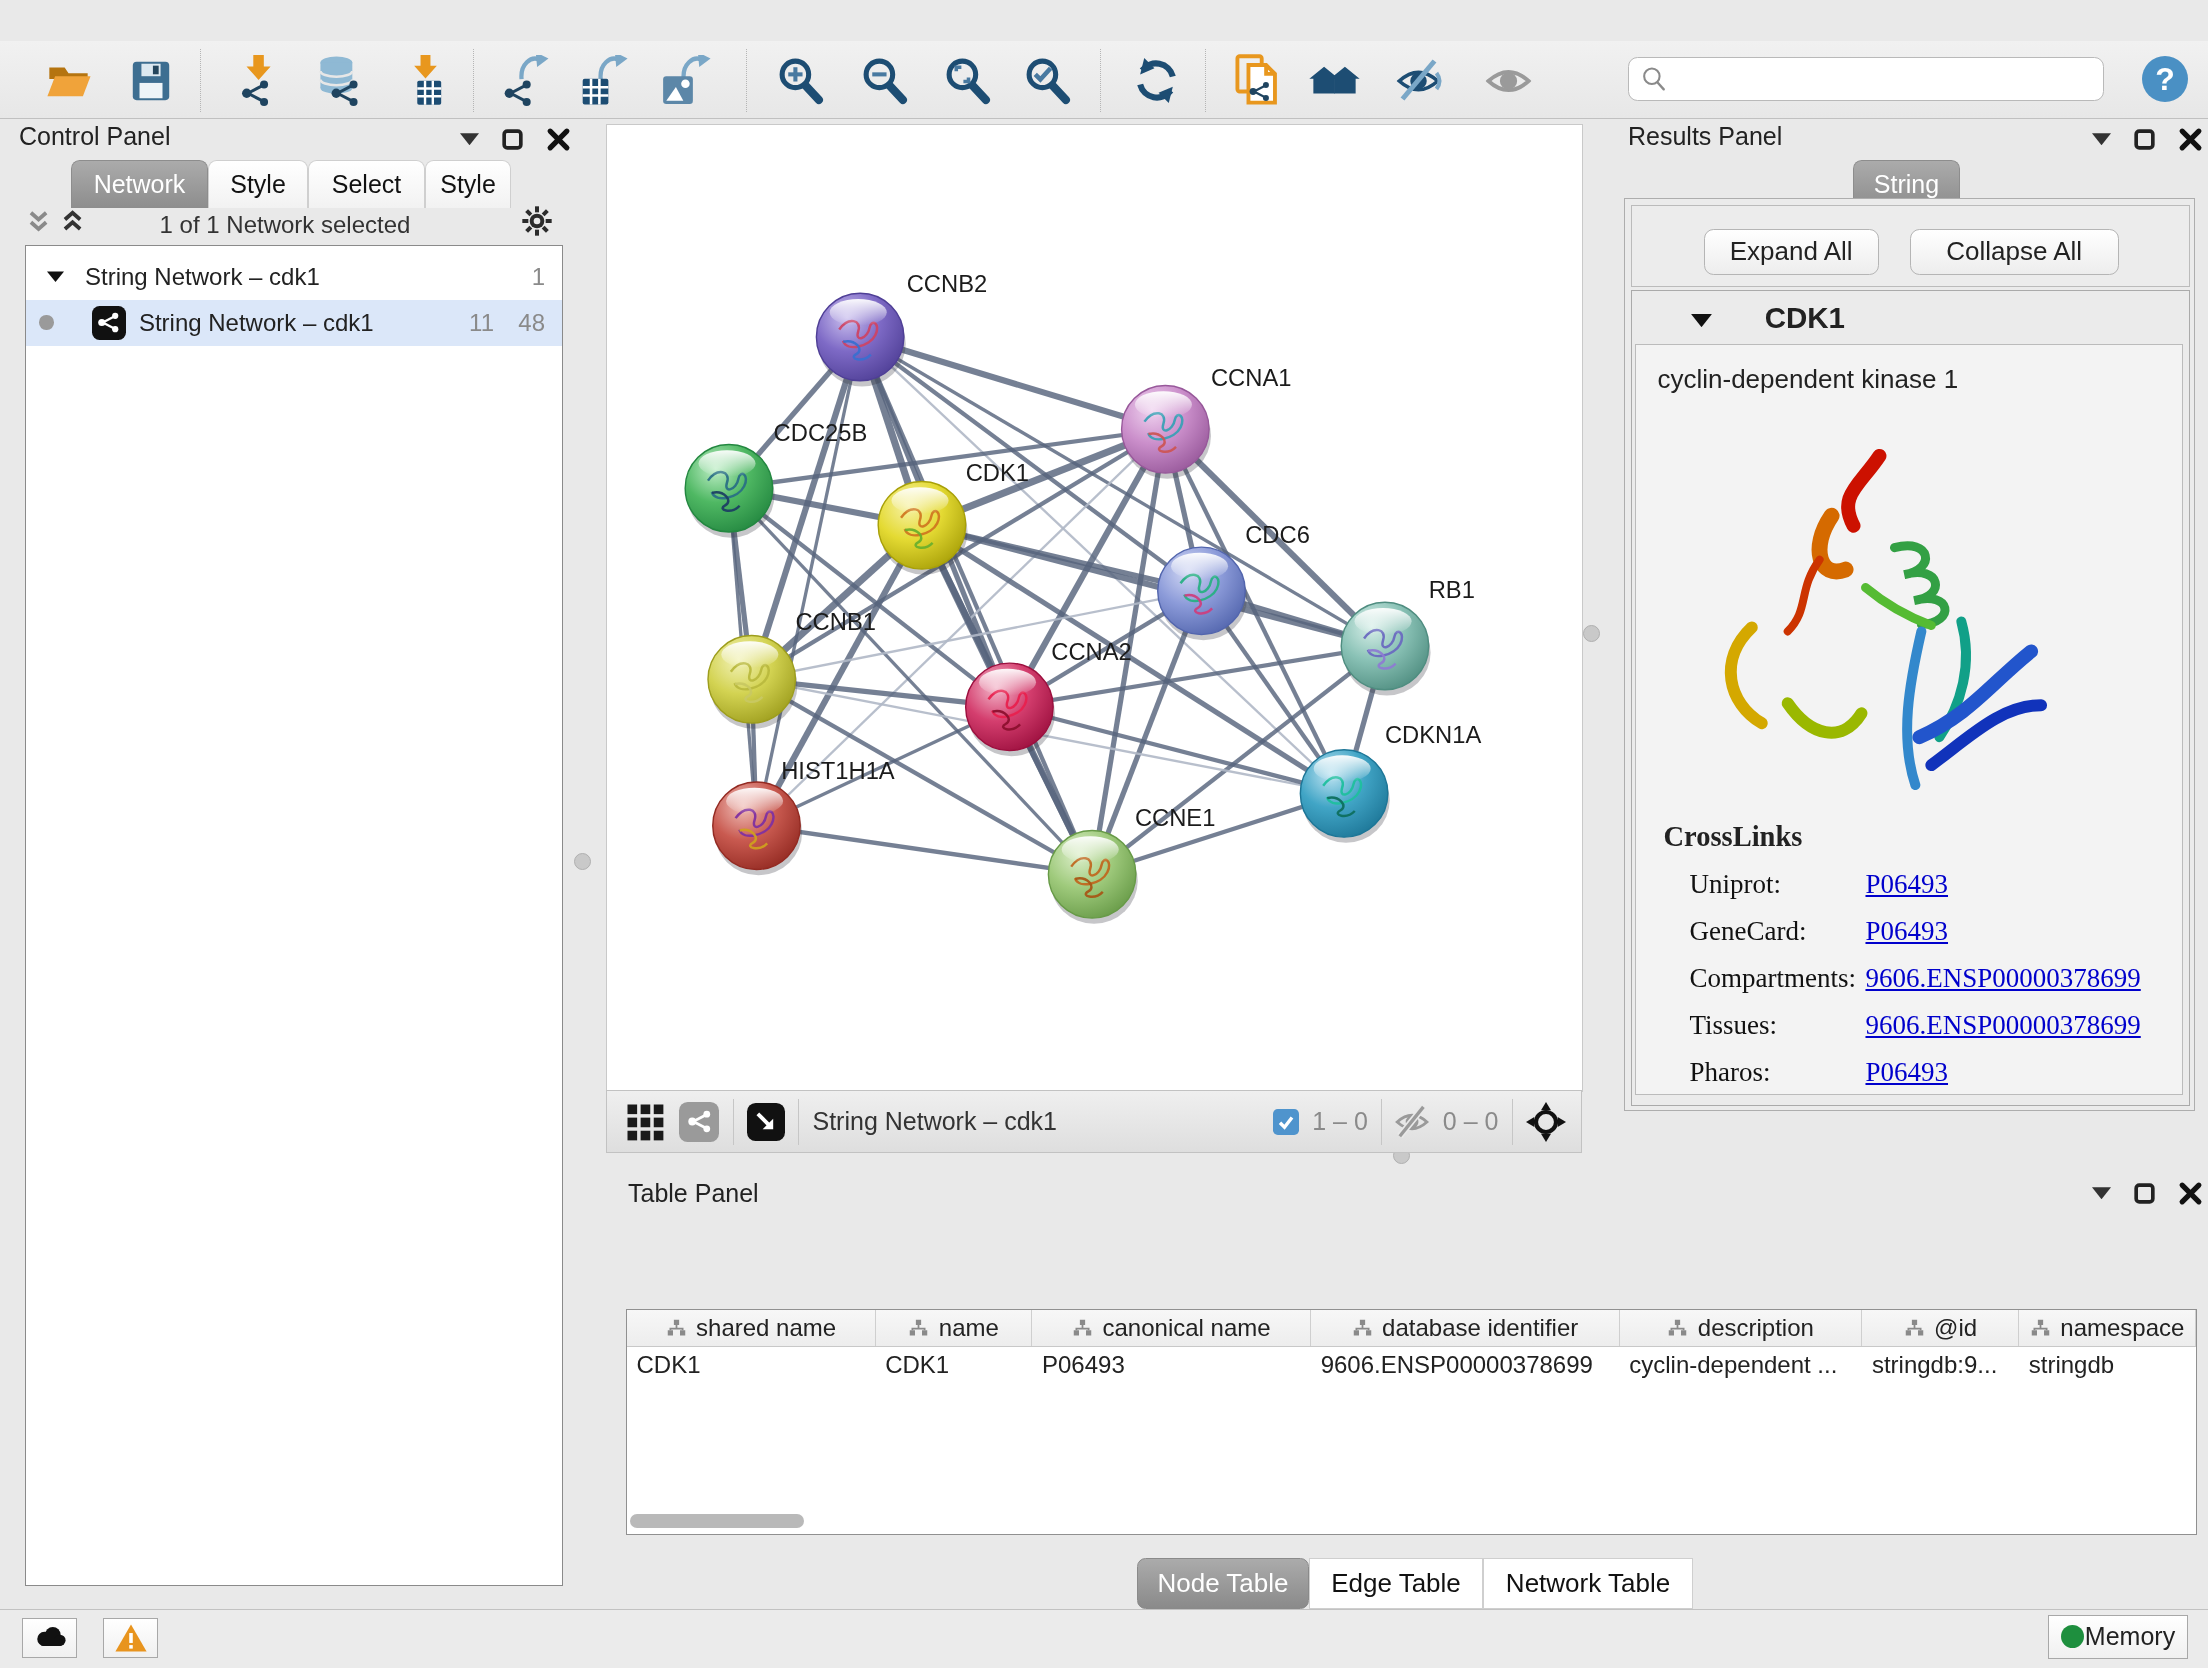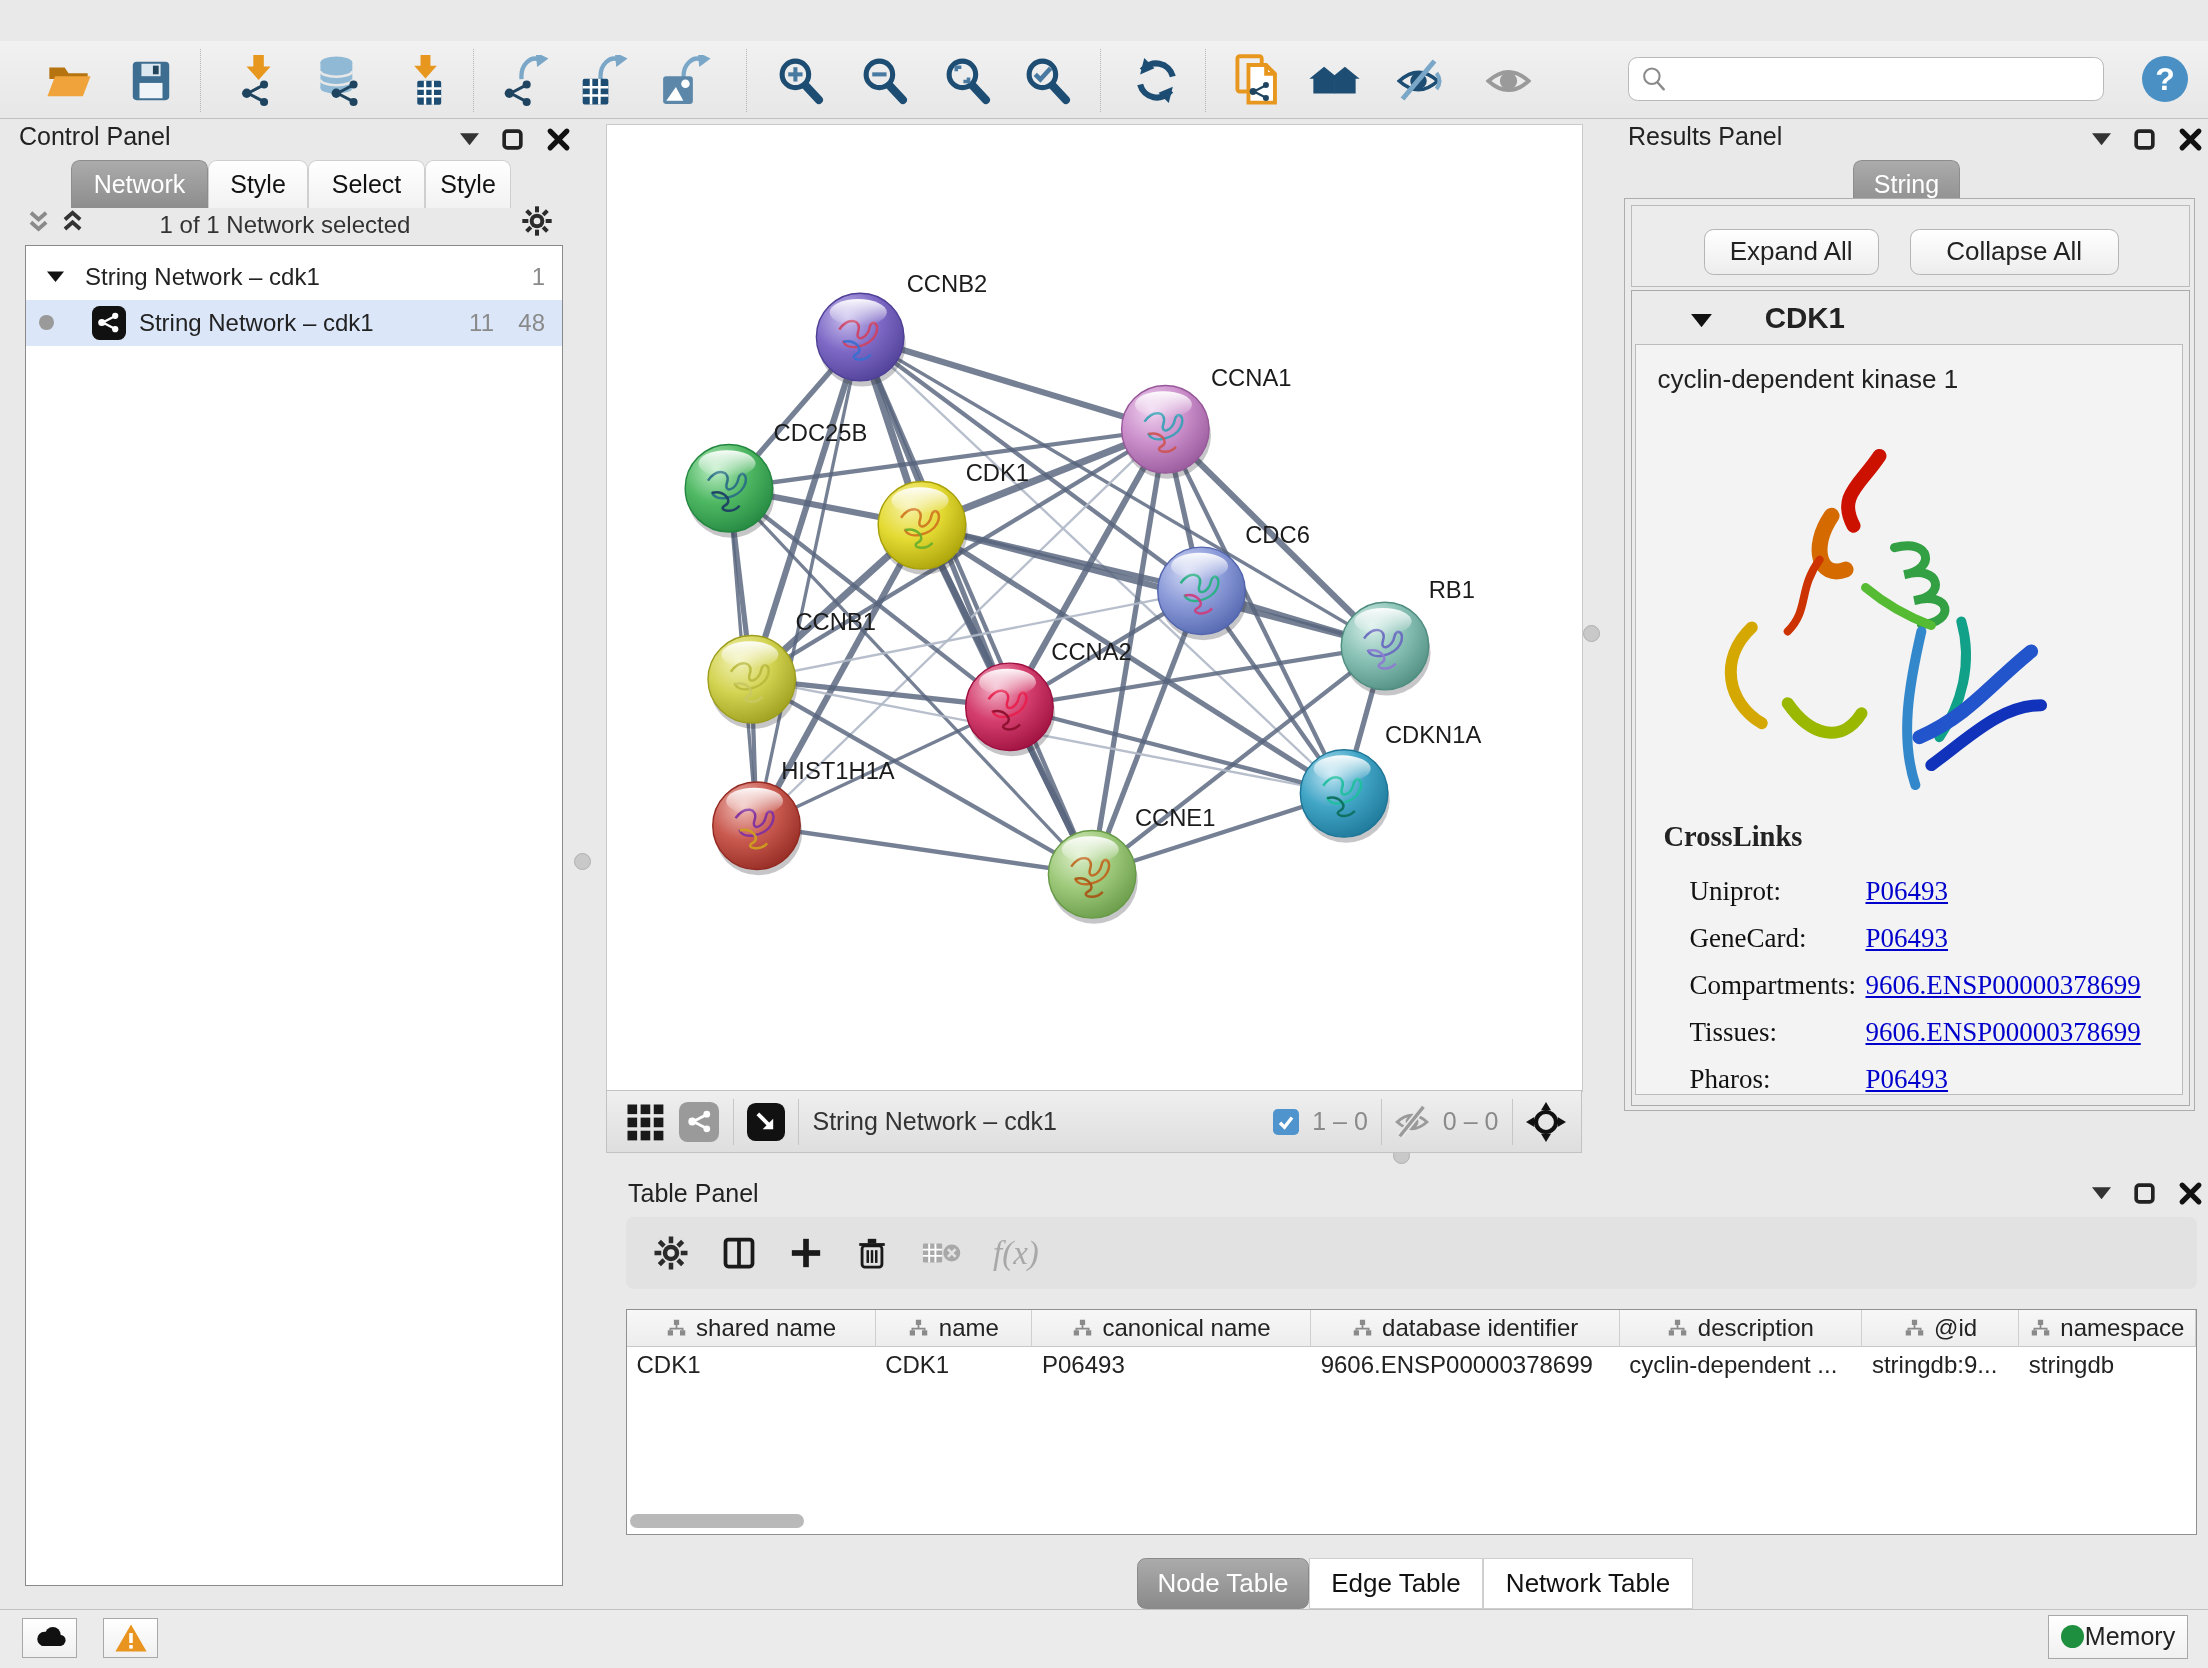--- a/index.html
+++ b/index.html
@@ -39,21 +39,21 @@
   
   .canvas{left:606px;top:124px;width:975px;height:966px;background:#fff;border:1px solid #c9c9c9;box-sizing:content-box;}
   .navbar{left:606px;top:1090px;width:976px;height:63px;background:linear-gradient(#efefef,#dedede);
     border:1px solid #c2c2c2;box-sizing:border-box;display:flex;align-items:center;}
   .nv-sep{width:0;height:46px;border-left:1px solid #c6c6c6;margin:0 13.3px;}
   .gray-txt{color:#8a8a8a;font-size:25px;}
   .chk{width:26px;height:26px;background:#4f94cd;border-radius:4.8px;display:flex;align-items:center;justify-content:center;}
   
   .rbox{left:1624px;top:198px;width:571px;height:913px;background:#ebebeb;border:1px solid #adadad;box-sizing:border-box;}
   .serif{font-family:"Liberation Serif",serif;}
-  .cl-row{display:flex;font-size:27px;margin:12px 0 16px 0;}
+  .cl-row{display:flex;font-size:27px;margin:5px 0 16px 0;}
   .cl-label{width:176px;color:#111;}
   .cl-link{color:#0000cc;text-decoration:underline;cursor:pointer;}
   
   .ttool{left:626px;top:1217px;width:1571px;height:72px;background:#e2e2e2;border-radius:7.6px;
     display:flex;align-items:center;gap:32px;padding-left:27px;box-sizing:border-box;}
   .tblbox{left:626px;top:1309px;width:1571px;height:226px;background:#fff;border:1.9px solid #909090;box-sizing:border-box;overflow:hidden;}
   .thead{display:flex;height:36px;background:linear-gradient(#f7f7f7,#ededed);border-bottom:1px solid #c8c8c8;}
   .th{display:flex;align-items:center;justify-content:center;gap:9.5px;font-size:24px;
     border-right:1px solid #cfcfcf;box-sizing:border-box;overflow:hidden;white-space:nowrap;cursor:pointer;}
   .tr{display:flex;height:34px;}
@@ -705,43 +705,20 @@
         <use href="#s-tri" width="20" height="13"></use>
       </svg>
     <svg class="ic" width="25" height="25" color="#222" viewBox="0 0 26 26">
         <use href="#s-box" width="26" height="26"></use>
       </svg>
     <svg class="ic" width="25" height="25" color="#111" viewBox="0 0 26 26">
         <use href="#s-x" width="26" height="26"></use>
       </svg>
   </div>
 
-  <div class="abs ttool">
-    <svg class="ic" width="36" height="36" color="#2b2b2b" viewBox="0 0 38 38">
-        <use href="#s-gear" width="38" height="38"></use>
-      </svg>
-    <svg class="ic" width="36" height="36" viewBox="0 0 48 48" color="#1a1a1a">
-      <rect x="6" y="6" width="36" height="36" rx="4" stroke="currentColor" stroke-width="5" fill="none"></rect>
-      <line x1="24" y1="6" x2="24" y2="42" stroke="currentColor" stroke-width="5"></line>
-    </svg>
-    <svg class="ic" width="34" height="34" viewBox="0 0 48 48" color="#1a1a1a">
-      <rect x="20" y="4" width="8" height="40" fill="currentColor"></rect>
-        <rect x="4" y="20" width="40" height="8" fill="currentColor"></rect>
-    </svg>
-    <svg class="ic" width="34" height="34" color="#1a1a1a" viewBox="0 0 36 36">
-        <use href="#s-trash" width="36" height="36"></use>
-      </svg>
-    <svg class="ic" width="40" height="32" viewBox="0 0 52 40" color="#a8a8a8">
-      <use href="#s-table" width="30" height="30" y="5"></use>
-      <circle cx="40" cy="20" r="11" fill="#a8a8a8"></circle>
-      <line x1="35" y1="15" x2="45" y2="25" stroke="#e2e2e2" stroke-width="3.5"></line>
-      <line x1="45" y1="15" x2="35" y2="25" stroke="#e2e2e2" stroke-width="3.5"></line>
-    </svg>
-    <span class="serif" style="font-style:italic;font-size:33px;color:#a8a8a8">f(x)</span>
-  </div>
 
   <div class="abs tblbox">
     <div class="thead" id="tbl-head">
         <div class="th" style="width: 249px;">
           <svg class="ic" width="21" height="21" viewBox="0 0 24 24">
             <rect x="9" y="2" width="6" height="6" fill="#8a8a8a"></rect>
             <rect x="2" y="14" width="6" height="6" fill="#8a8a8a"></rect>
             <rect x="16" y="14" width="6" height="6" fill="#8a8a8a"></rect>
             <path d="M12,8 v4 M5,14 v-2 h14 v2" stroke="#8a8a8a" stroke-width="2" fill="none"></path>
           </svg>

